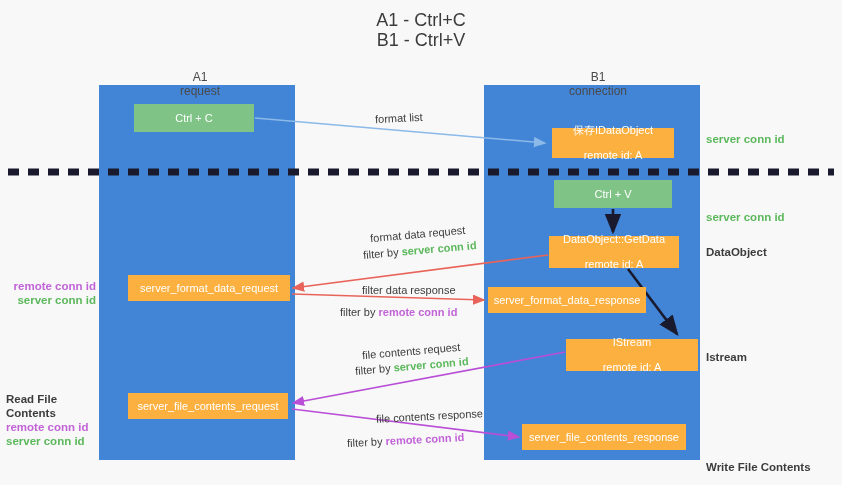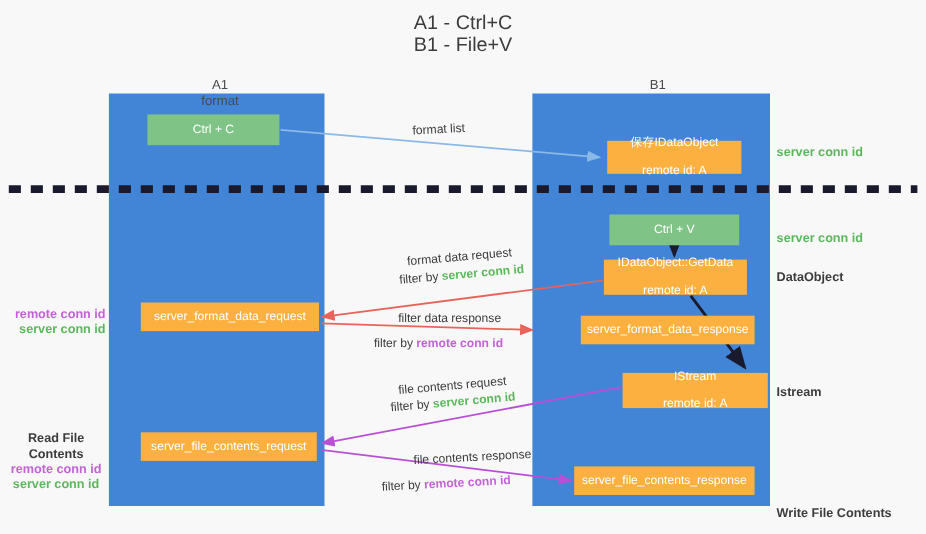--- a/index.html
+++ b/index.html
@@ -44,43 +44,43 @@
     flex-direction:column;
     align-items:center;
     justify-content:center;
     text-align:center;
     padding:2px 0;
   }
   .green{background:#7fc486;}
   .orange{background:#fbb040;gap:12px;}
 
   #box-ctrlc{left:134px;top:104px;width:120px;height:28px;}
-  #box-ctrlv{left:554px;top:195px;width:118px;height:28px;}
+  #box-ctrlv{left:554px;top:180px;width:118px;height:28px;}
   #box-save-ido{left:552px;top:128px;width:122px;height:30px;}
   #box-getdata{left:549px;top:236px;width:130px;height:32px;}
   #box-istream{left:566px;top:339px;width:132px;height:32px;}
   #box-sfdreq{left:128px;top:275px;width:162px;height:26px;}
-  #box-sfdres{left:488px;top:287px;width:158px;height:26px;margin-left:40px;}
+  #box-sfdres{left:488px;top:287px;width:158px;height:26px;}
   #box-sfcreq{line-height:12px;left:128px;top:393px;width:160px;height:26px;}
   #box-sfcres{left:522px;top:424px;width:164px;height:26px;}
 
   
   .side{font-size:11.5px;line-height:14px;}
   .green-t{color:#5cb85c;font-weight:bold;}
   .purple-t{color:#c263d8;font-weight:bold;}
   .plain-t{color:#3c3c3c;font-weight:bold;}
 
   #lbl-serv1{left:706px;top:132px;}
   #lbl-serv2{left:706px;top:210px;}
   #lbl-dataobject{left:706px;top:245px;}
   #lbl-istream{left:706px;top:350px;}
   #lbl-writefile{left:706px;top:432px;margin-top:28px;}
 
   #lbl-left-1{left:10px;top:279px;width:86px;text-align:right;}
-  #lbl-left-2{left:6px;top:392px;width:90px;text-align:center;}
+  #lbl-left-2{left:6px;top:392px;width:90px;text-align:left;}
 
   
   .arrow-lbl{font-size:11px;color:#3c3c3c;white-space:nowrap;}
   #t-formatlist{left:375px;top:112px;transform:rotate(-3deg);}
   #t-fdr1{left:370px;top:228px;transform:rotate(-5deg);}
   #t-fdr2{left:363px;top:244px;transform:rotate(-5deg);}
   #t-fdres1{left:362px;top:284px;}
   #t-fdres2{left:340px;top:306px;}
   #t-fcr1{left:362px;top:345px;transform:rotate(-5deg);}
   #t-fcr2{left:355px;top:360px;transform:rotate(-5deg);}
@@ -125,46 +125,47 @@
 
     <line x1="292" y1="294" x2="484" y2="300" stroke="#e8645a" stroke-width="1.6" marker-end="url(#ah-red)"></line>
 
     <line x1="565" y1="352" x2="293" y2="403" stroke="#b94fd6" stroke-width="1.6" marker-end="url(#ah-purple)"></line>
 
     <line x1="292" y1="409" x2="519" y2="437" stroke="#b94fd6" stroke-width="1.6" marker-end="url(#ah-purple)"></line>
   </svg>
 
   <div class="abs" id="title">
     <div>A1 - Ctrl+C</div>
-    <div>B1 - File+V</div>
+    <div>B1 - Ctrl+V</div>
   </div>
 
   <div class="abs col-head" id="head-a1">
     <div>A1</div>
-    <div>format</div>
+    <div>request</div>
   </div>
   <div class="abs col-head" id="head-b1">
     <div>B1</div>
+    <div>connection</div>
   </div>
 
   <div class="abs box green" id="box-ctrlc">
     <span>Ctrl + C</span>
   </div>
 
   <div class="abs box orange" id="box-save-ido">
     <span>保存IDataObject</span>
     <span>remote id: A</span>
   </div>
 
   <div class="abs box green" id="box-ctrlv">
     <span>Ctrl + V</span>
   </div>
 
   <div class="abs box orange" id="box-getdata">
-    <span>IDataObject::GetData</span>
+    <span>DataObject::GetData</span>
     <span>remote id: A</span>
   </div>
 
   <div class="abs box orange" id="box-istream">
     <span>IStream</span>
     <span>remote id: A</span>
   </div>
 
   <div class="abs box orange" id="box-sfdreq">
     <span>server_format_data_request</span>

